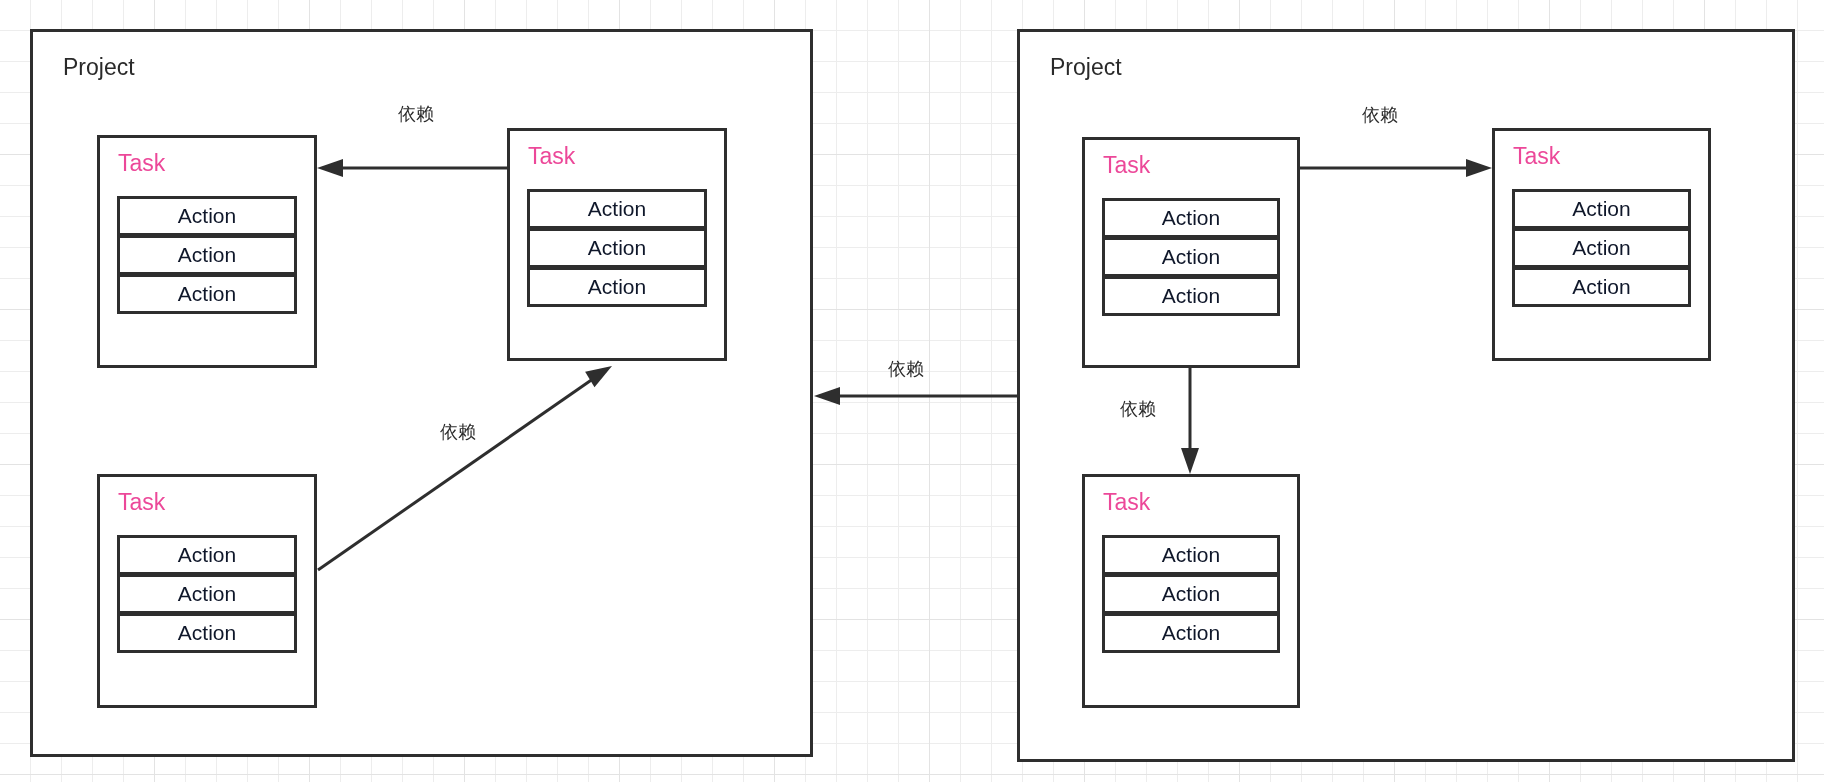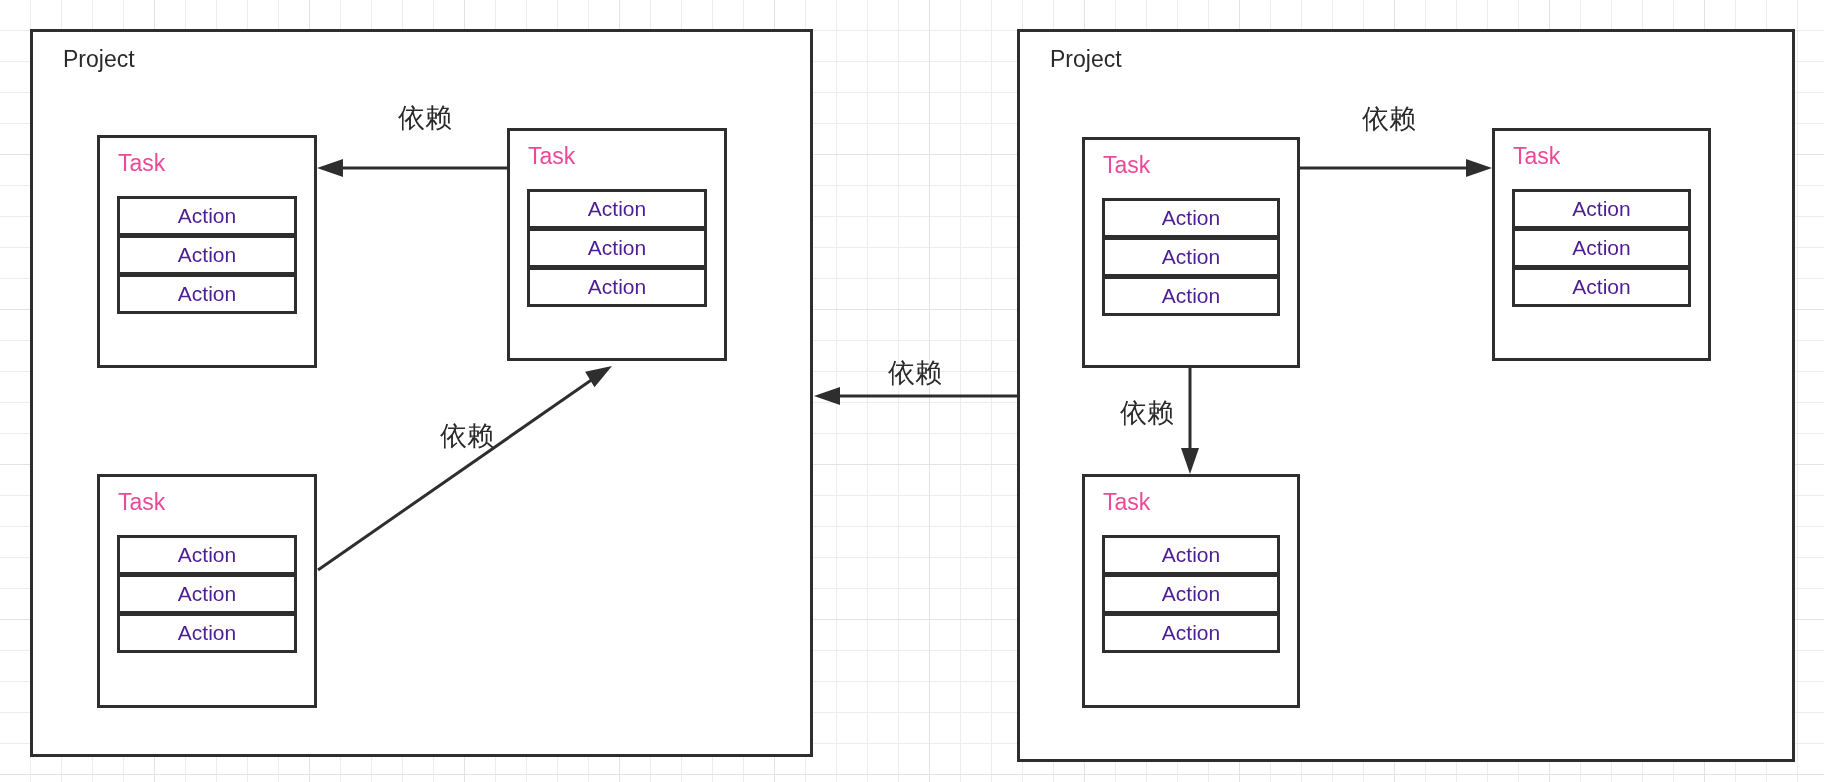--- a/index.html
+++ b/index.html
@@ -32,21 +32,21 @@
   }
   .project {
     position: absolute;
     border: 3px solid #2e2e2e;
     background: #ffffff;
     box-sizing: border-box;
   }
   .project-title {
     position: absolute;
     left: 30px;
-    top: 16px;
+    top: 24px;
     font-size: 23px;
     color: #2a2a2a;
     line-height: 1;
     white-space: nowrap;
   }
   .task {
     position: absolute;
     border: 3px solid #2e2e2e;
     background: #ffffff;
     box-sizing: border-box;
@@ -68,40 +68,40 @@
   }
   .action {
     height: 40px;
     border: 3px solid #2e2e2e;
     box-sizing: border-box;
     background: #ffffff;
     display: flex;
     align-items: center;
     justify-content: center;
     font-size: 21px;
-    color: #4c1d95;
+    color: #0f172a;
     margin-bottom: -1px;
   }
   .edge-svg {
     position: absolute;
     left: 0;
     top: 0;
     width: 1824px;
     height: 782px;
     pointer-events: none;
     overflow: visible;
   }
   .edge-line {
     stroke: #2e2e2e;
     stroke-width: 3;
     fill: none;
   }
   .edge-label {
     position: absolute;
-    font-size: 27px;
+    font-size: 18px;
     color: #2a2a2a;
     line-height: 1;
     white-space: nowrap;
   }
 </style>
 </head>
 <body>
 
 <div id="canvas">
   <div id="grid-major"></div>

